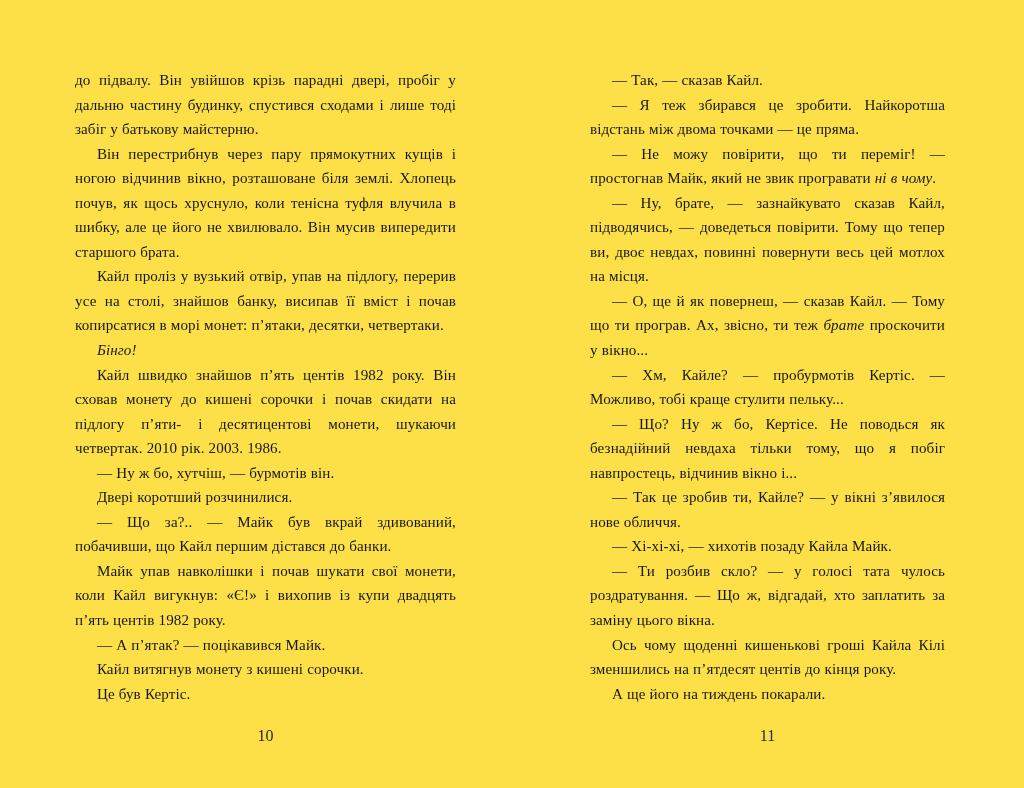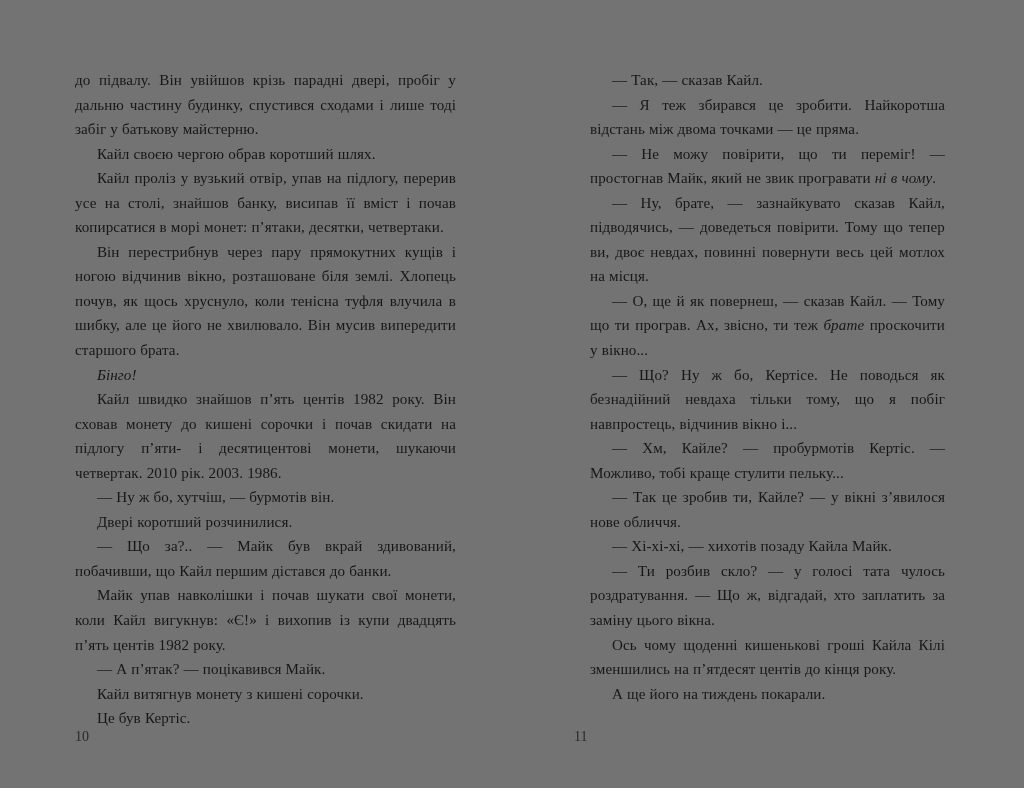--- a/index.html
+++ b/index.html
@@ -11,21 +11,21 @@
     width: 1024px;
     height: 788px;
     overflow: hidden;
     font-family: "Liberation Serif", "DejaVu Serif", serif;
     color: #1a1a1a;
   }
   .book-spread {
     position: relative;
     width: 1024px;
     height: 788px;
-    background: #737373;
+    background: #fde047;
     display: block;
   }
   .page {
     position: absolute;
     top: 0;
     height: 788px;
     box-sizing: border-box;
   }
   .page-left {
     left: 0;
@@ -60,54 +60,53 @@
     hyphens: manual;
   }
   .para.no-indent {
     text-indent: 0;
   }
   .para em {
   }
   .page-number {
     position: absolute;
     bottom: 44px;
-    font-size: 14px;
+    font-size: 16px;
     line-height: 1;
     color: #2a2a2a;
-    text-align: left;
+    text-align: center;
   }
   .page-left .page-number {
     left: 75px;
     width: 381px;
   }
   .page-right .page-number {
-    left: 62px;
+    left: 78px;
     width: 355px;
     margin-top: 32px;
   }
   .gutter {
     position: absolute;
     top: 0;
     left: 511px;
     width: 2px;
     height: 788px;
     background: transparent;
   }
 </style>
 </head>
 <body>
 
 <div class="book-spread">
 
   <div class="page page-left">
     <div class="text-column" id="left-column">
         <p class="para no-indent"><span>до підвалу. Він увійшов крізь парадні двері, пробіг у дальню частину будинку, спустився сходами і лише тоді забіг у батькову майстерню.</span></p>
-        <p class="para"><span>Кайл своєю чергою обрав коротший шлях.</span></p>
+        <p class="para"><span>Він перестрибнув через пару прямокутних кущів і ногою відчинив вікно, розташоване біля землі. Хлопець почув, як щось хруснуло, коли тенісна туфля влучила в шибку, але це його не хвилювало. Він мусив випередити старшого брата.</span></p>
         <p class="para"><span>Кайл проліз у вузький отвір, упав на підлогу, перерив усе на столі, знайшов банку, висипав її вміст і почав копирсатися в морі монет: п’ятаки, десятки, четвертаки.</span></p>
-        <p class="para"><span>Він перестрибнув через пару прямокутних кущів і ногою відчинив вікно, розташоване біля землі. Хлопець почув, як щось хруснуло, коли тенісна туфля влучила в шибку, але це його не хвилювало. Він мусив випередити старшого брата.</span></p>
         <p class="para"><em>Бінго!</em></p>
         <p class="para"><span>Кайл швидко знайшов п’ять центів 1982 року. Він сховав монету до кишені сорочки і почав скидати на підлогу п’яти- і десятицентові монети, шукаючи четвертак. 2010 рік. 2003. 1986.</span></p>
         <p class="para"><span>— Ну ж бо, хутчіш, — бурмотів він.</span></p>
         <p class="para"><span>Двері коротший розчинилися.</span></p>
         <p class="para"><span>— Що за?.. — Майк був вкрай здивований, побачивши, що Кайл першим дістався до банки.</span></p>
         <p class="para"><span>Майк упав навколішки і почав шукати свої монети, коли Кайл вигукнув: «Є!» і вихопив із купи двадцять п’ять центів 1982 року.</span></p>
         <p class="para"><span>— А п’ятак? — поцікавився Майк.</span></p>
         <p class="para"><span>Кайл витягнув монету з кишені сорочки.</span></p>
         <p class="para"><span>Це був Кертіс.</span></p>
       </div>
@@ -116,22 +115,22 @@
 
   <div class="gutter"></div>
 
   <div class="page page-right">
     <div class="text-column" id="right-column">
         <p class="para"><span>— Так, — сказав Кайл.</span></p>
         <p class="para"><span>— Я теж збирався це зробити. Найкоротша відстань між двома точками — це пряма.</span></p>
         <p class="para"><span>— Не можу повірити, що ти переміг! — простогнав Майк, який не звик програвати </span><em>ні в чому</em><span>.</span></p>
         <p class="para"><span>— Ну, брате, — зазнайкувато сказав Кайл, підводячись, — доведеться повірити. Тому що тепер ви, двоє невдах, повинні повернути весь цей мотлох на місця.</span></p>
         <p class="para"><span>— О, ще й як повернеш, — сказав Кайл. — Тому що ти програв. Ах, звісно, ти теж </span><em>брате</em><span> проскочити у вікно...</span></p>
+        <p class="para"><span>— Хм, Кайле? — пробурмотів Кертіс. — Можливо, тобі краще стулити пельку...</span></p>
         <p class="para"><span>— Що? Ну ж бо, Кертісе. Не поводься як безнадійний невдаха тільки тому, що я побіг навпростець, відчинив вікно і...</span></p>
-        <p class="para"><span>— Хм, Кайле? — пробурмотів Кертіс. — Можливо, тобі краще стулити пельку...</span></p>
         <p class="para"><span>— Так це зробив ти, Кайле? — у вікні з’явилося нове обличчя.</span></p>
         <p class="para"><span>— Хі-хі-хі, — хихотів позаду Кайла Майк.</span></p>
         <p class="para"><span>— Ти розбив скло? — у голосі тата чулось роздратування. — Що ж, відгадай, хто заплатить за заміну цього вікна.</span></p>
         <p class="para"><span>Ось чому щоденні кишенькові гроші Кайла Кілі зменшились на п’ятдесят центів до кінця року.</span></p>
         <p class="para"><span>А ще його на тиждень покарали.</span></p>
       </div>
     <div class="page-number">11</div>
   </div>
 
 </div>

